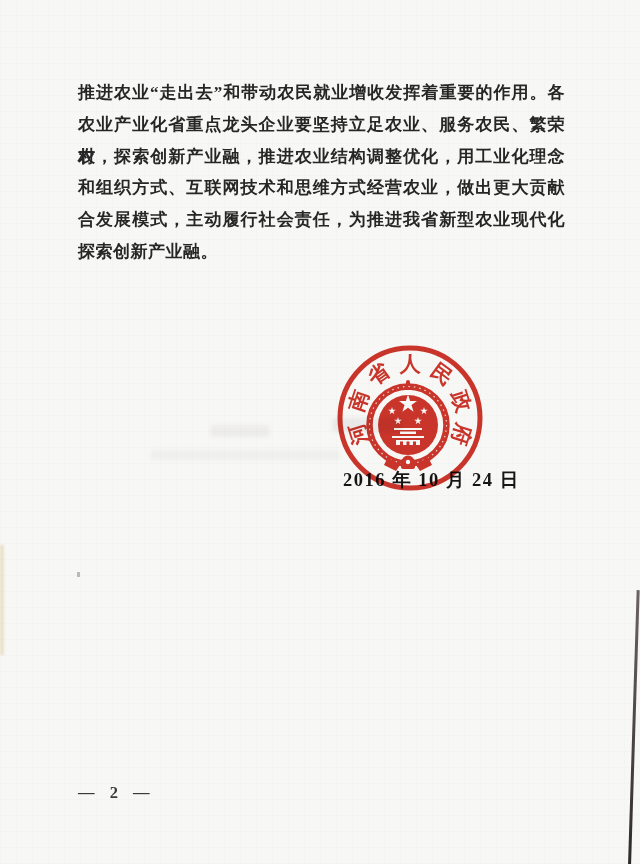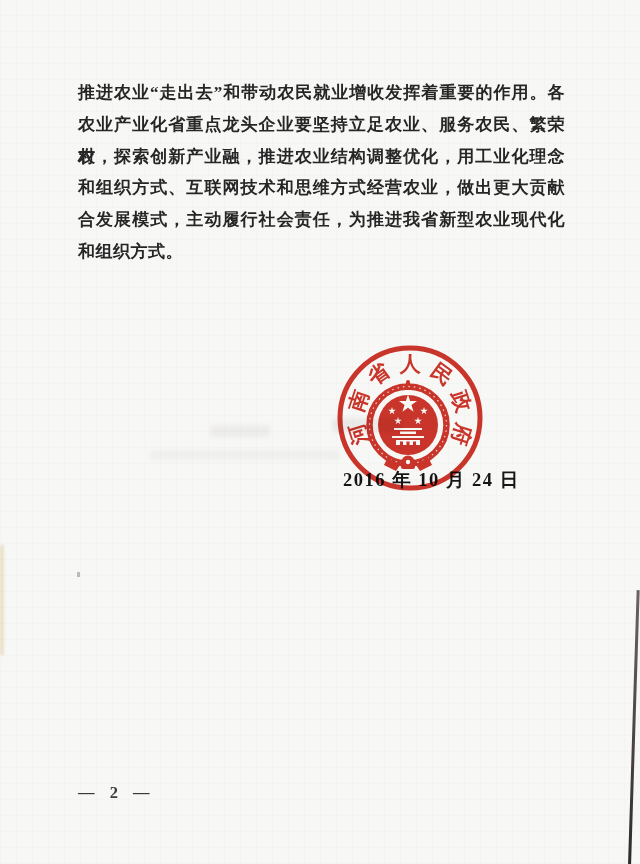--- a/index.html
+++ b/index.html
@@ -100,21 +100,21 @@
 <body>
 
 <div class="page">
 
   <div class="body-text">
     <div class="text-line">推进农业“走出去”和带动农民就业增收发挥着重要的作用。各</div>
     <div class="text-line">农业产业化省重点龙头企业要坚持立足农业、服务农民、繁荣农</div>
     <div class="text-line">村，探索创新产业融，推进农业结构调整优化，用工业化理念</div>
     <div class="text-line">和组织方式、互联网技术和思维方式经营农业，做出更大贡献</div>
     <div class="text-line">合发展模式，主动履行社会责任，为推进我省新型农业现代化</div>
-    <div class="text-line">和组织方式。</div>
+    <div class="text-line">探索创新产业融。</div>
   </div>
 
   <div class="smudge smudge-1"></div>
   <div class="smudge smudge-2"></div>
   <div class="smudge smudge-3"></div>
 
   <div class="seal-date">2016 年 10 月 24 日</div>
 
   <svg class="seal" viewBox="0 0 160 160" xmlns="http://www.w3.org/2000/svg">
     <defs>

